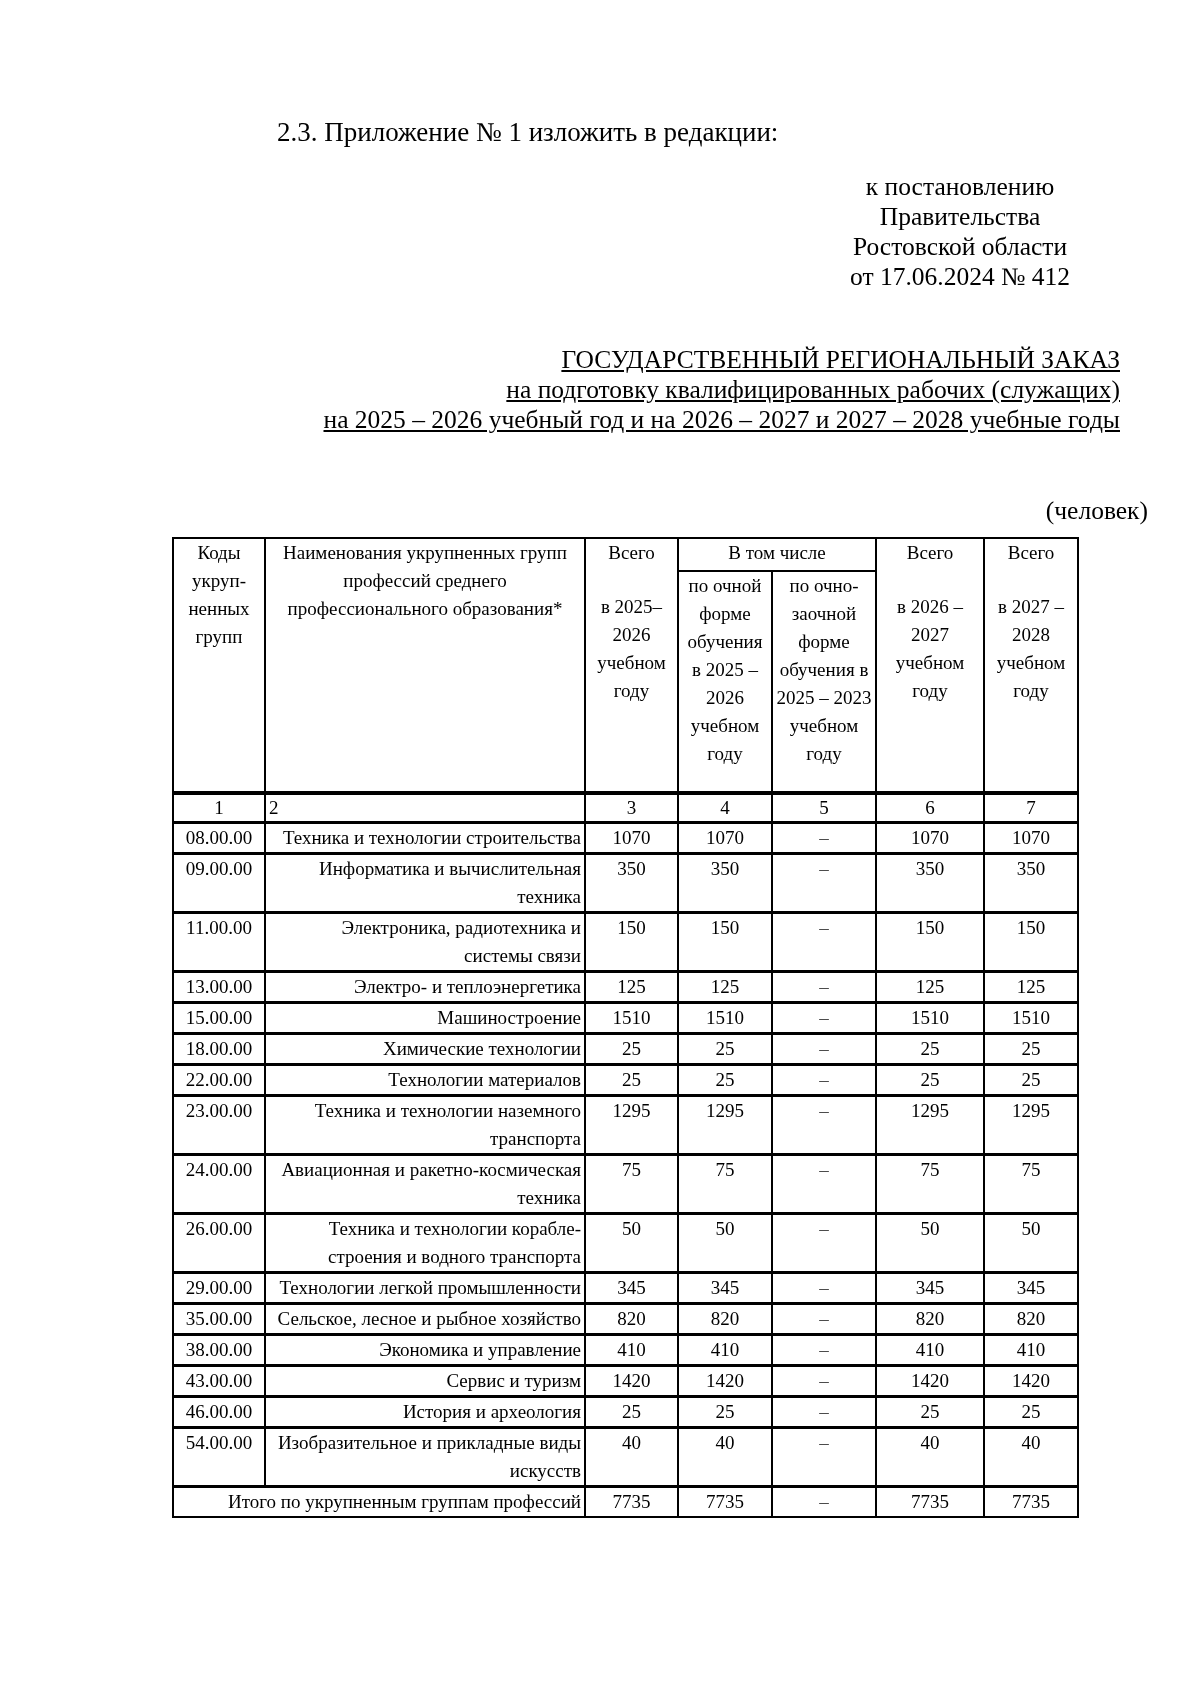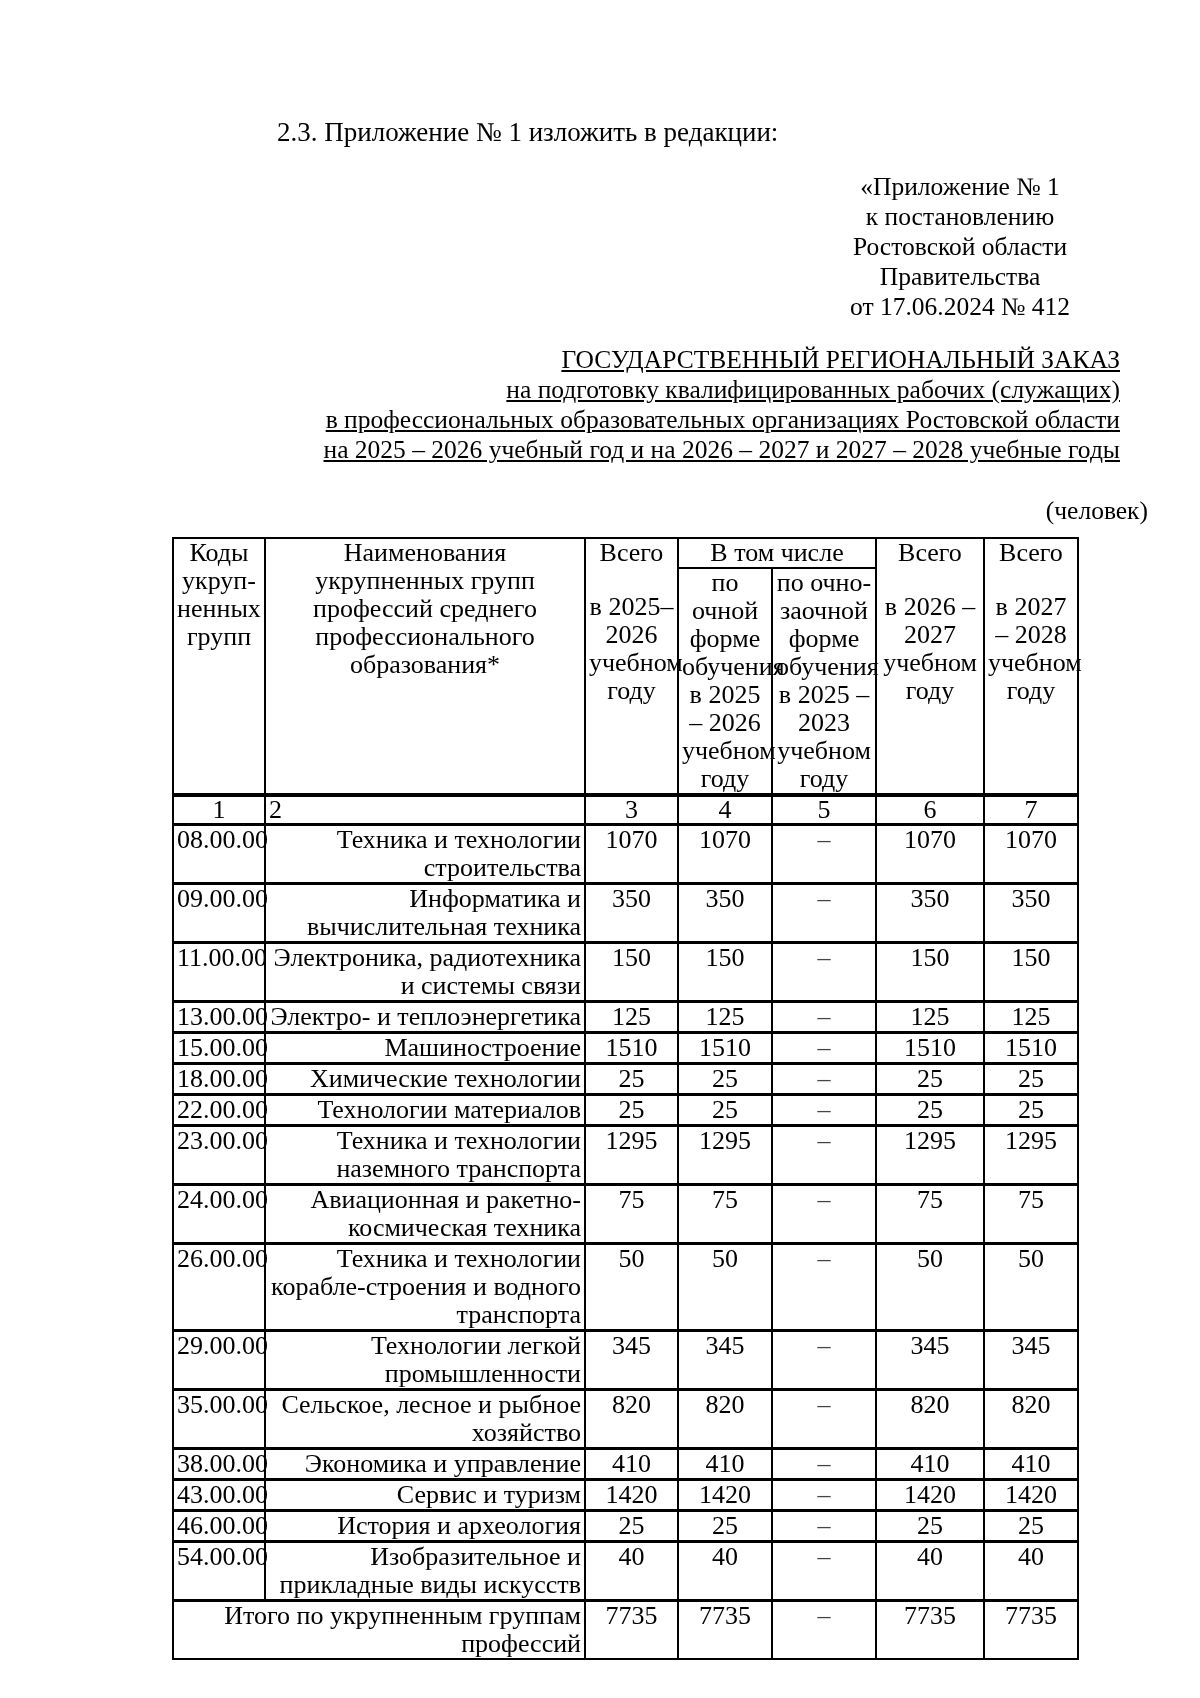--- a/index.html
+++ b/index.html
@@ -20,21 +20,21 @@
       position: absolute; left: 150px; top: 345px; width: 970px;
       text-align: right; font-size: 25.5px; line-height: 30px; text-decoration: underline;
     }
     .unit {
       position: absolute; right: 52px; top: 496px;
       font-size: 25.5px; line-height: 30px;
     }
     table.grid {
       position: absolute; left: 172px; top: 537px; width: 906px;
       border-collapse: collapse; table-layout: fixed;
-      font-size: 26px; line-height: 28px;
+      font-size: 19px; line-height: 28px;
     }
     table.grid td, table.grid th {
       border: 2px solid #000; padding: 0 3px; vertical-align: top;
       font-weight: normal;
     }
     table.grid th { text-align: center; }
     td.num { text-align: center; }
     td.code { text-align: center; padding: 0 2px; }
     td.name { text-align: right; padding-left: 6px; }
     td.dash { text-align: center; color: #444; }
@@ -44,31 +44,29 @@
     tr.total td { line-height: 28px; }
     .hdr-cell { height: 252px; }
     .sub-hdr { line-height: 28px; }
   </style>
 </head>
 <body>
 
 <div class="amend">2.3. Приложение № 1 изложить в редакции:</div>
 
 <div class="appendix">
-  <div>«Приложение № 1</div>
   <div>к постановлению</div>
+  <div>Правительства</div>
   <div>Ростовской области</div>
-  <div>Правительства</div>
   <div>от 17.06.2024 № 412</div>
 </div>
 
 <div class="title-block">
   <div>ГОСУДАРСТВЕННЫЙ РЕГИОНАЛЬНЫЙ ЗАКАЗ</div>
   <div>на подготовку квалифицированных рабочих (служащих)</div>
-  <div>в профессиональных образовательных организациях Ростовской области</div>
   <div>на 2025 – 2026 учебный год и на 2026 – 2027 и 2027 – 2028 учебные годы</div>
 </div>
 
 <div class="unit">(человек)</div>
 
 <table class="grid">
   <colgroup>
     <col style="width:92px">
       <col style="width:320px">
       <col style="width:93px">

